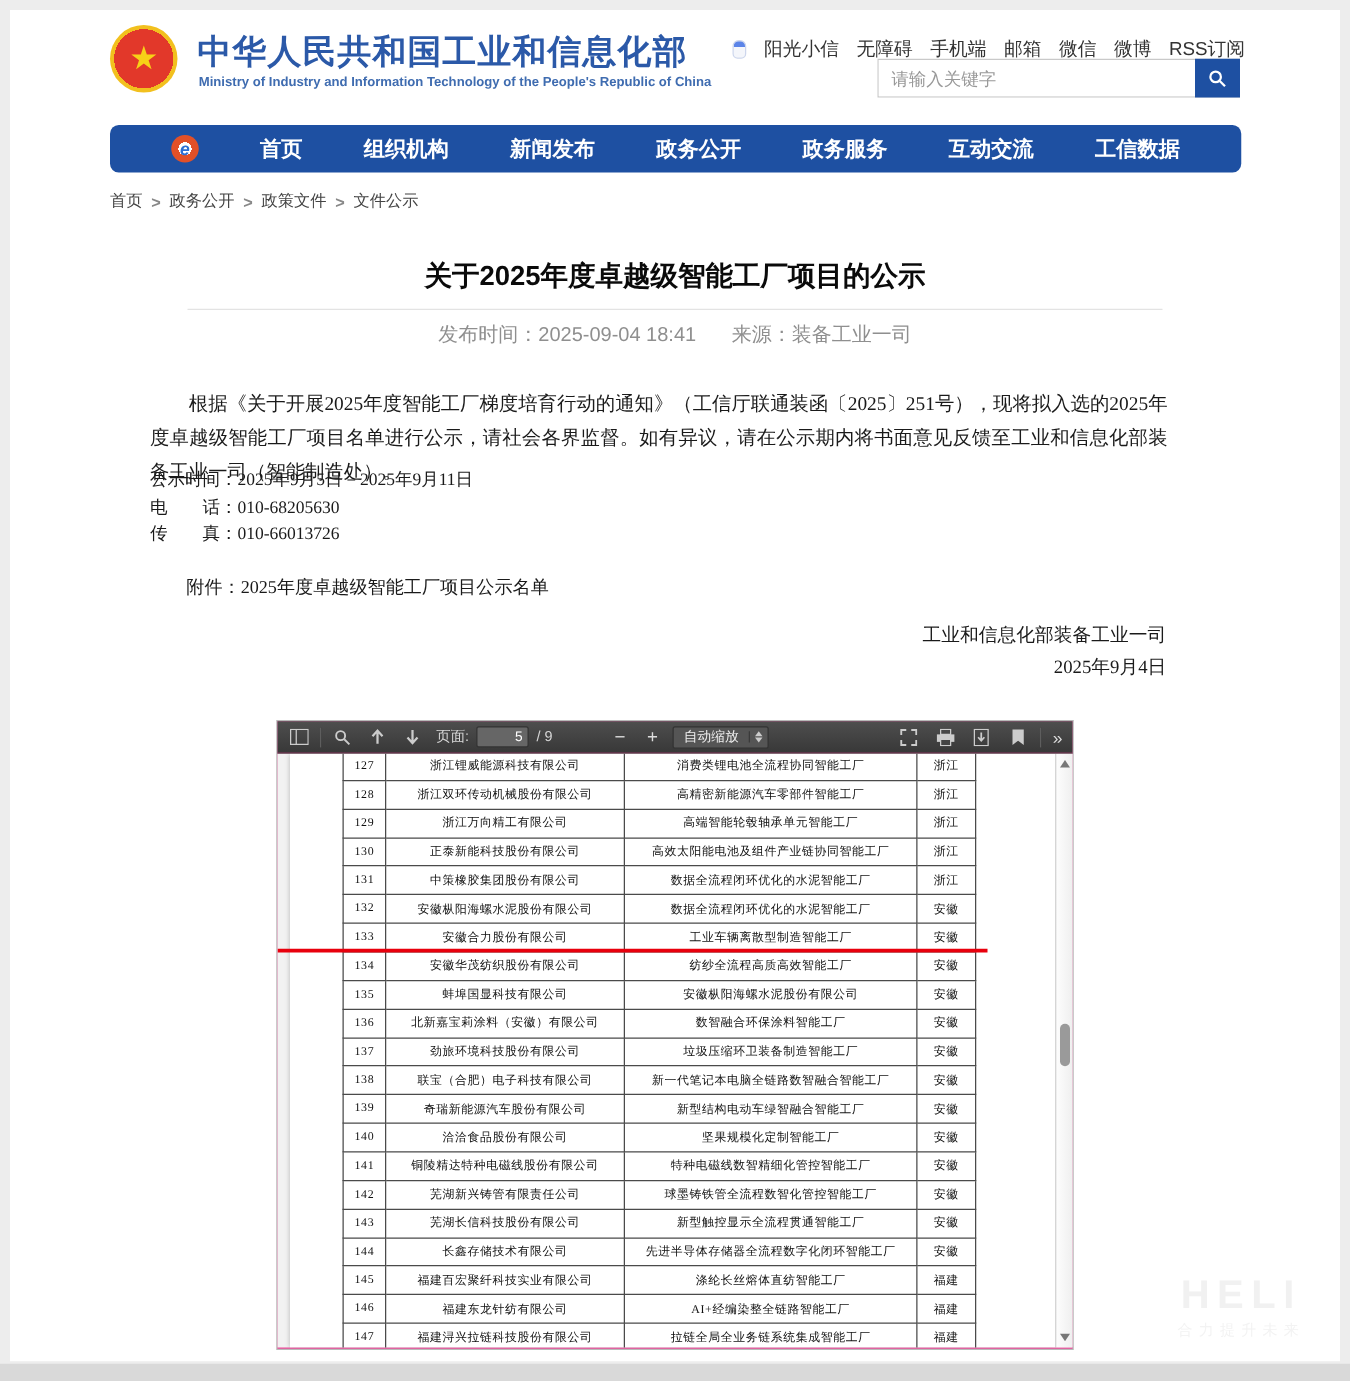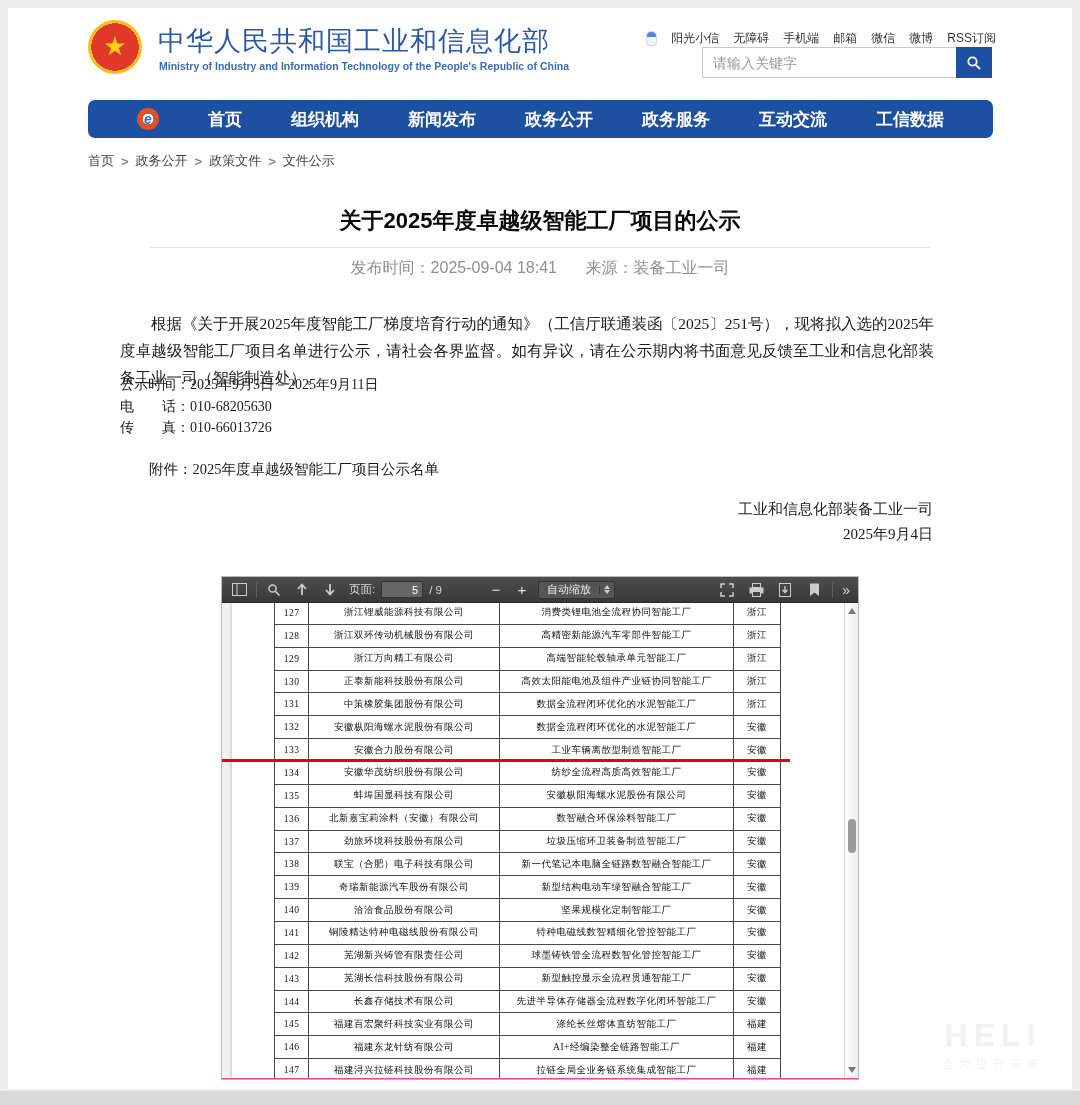--- a/index.html
+++ b/index.html
@@ -8,27 +8,27 @@
   .page { position:absolute; left:8px; top:8px; width:1064px; height:1081px;
     background:#fff; overflow:hidden; }
   .bottom-strip { position:absolute; left:0; top:1091px; width:1080px; height:14px;
     background:#d9d9d9; }
 
   
   .emblem { position:absolute; left:80px; top:12px; width:54px; height:54px; border-radius:50%;
     background:radial-gradient(circle, #e2382a 0 62%, #f2c01e 62% 74%, #dd2f22 74%);
     display:flex; align-items:center; justify-content:center; }
   .emblem .star { color:#f7d117; font-size:26px; line-height:1; margin-top:-3px; }
-  .site-title { position:absolute; left:150px; top:15px; font-size:27px; font-weight:normal;
+  .site-title { position:absolute; left:150px; top:15px; font-size:27px; font-weight:bold;
     color:#2b59a8; letter-spacing:1px; white-space:nowrap; }
   .site-subtitle { position:absolute; left:151px; top:52px; font-size:10.5px; font-weight:bold;
     color:#3f6cb0; white-space:nowrap; }
 
   .top-links { position:absolute; top:22px; right:76px; display:flex; align-items:center;
-    gap:14px; font-size:12px; color:#333; }
+    gap:14px; font-size:15px; color:#333; }
   .top-links span[data-interactable="true"] { cursor:pointer; }
   .mascot { display:inline-block; width:11px; height:15px; border-radius:5px 5px 4px 4px;
     background:linear-gradient(#5b84e8 35%, #f4f6fb 35%); border:1px solid #cdd6ec; }
 
   .search-box { position:absolute; top:39px; right:80px; width:290px; height:31px;
     border:1px solid #c9c9c9; background:#fff; display:flex; }
   .search-input { flex:1; border:none; outline:none; padding:0 10px; font-size:14px; color:#333; }
   .search-input::placeholder { color:#999; }
   .search-btn { width:36px; height:31px; margin:-1px -1px -1px 0; border:none; cursor:pointer;
     background:#1e50a2; display:flex; align-items:center; justify-content:center; }

